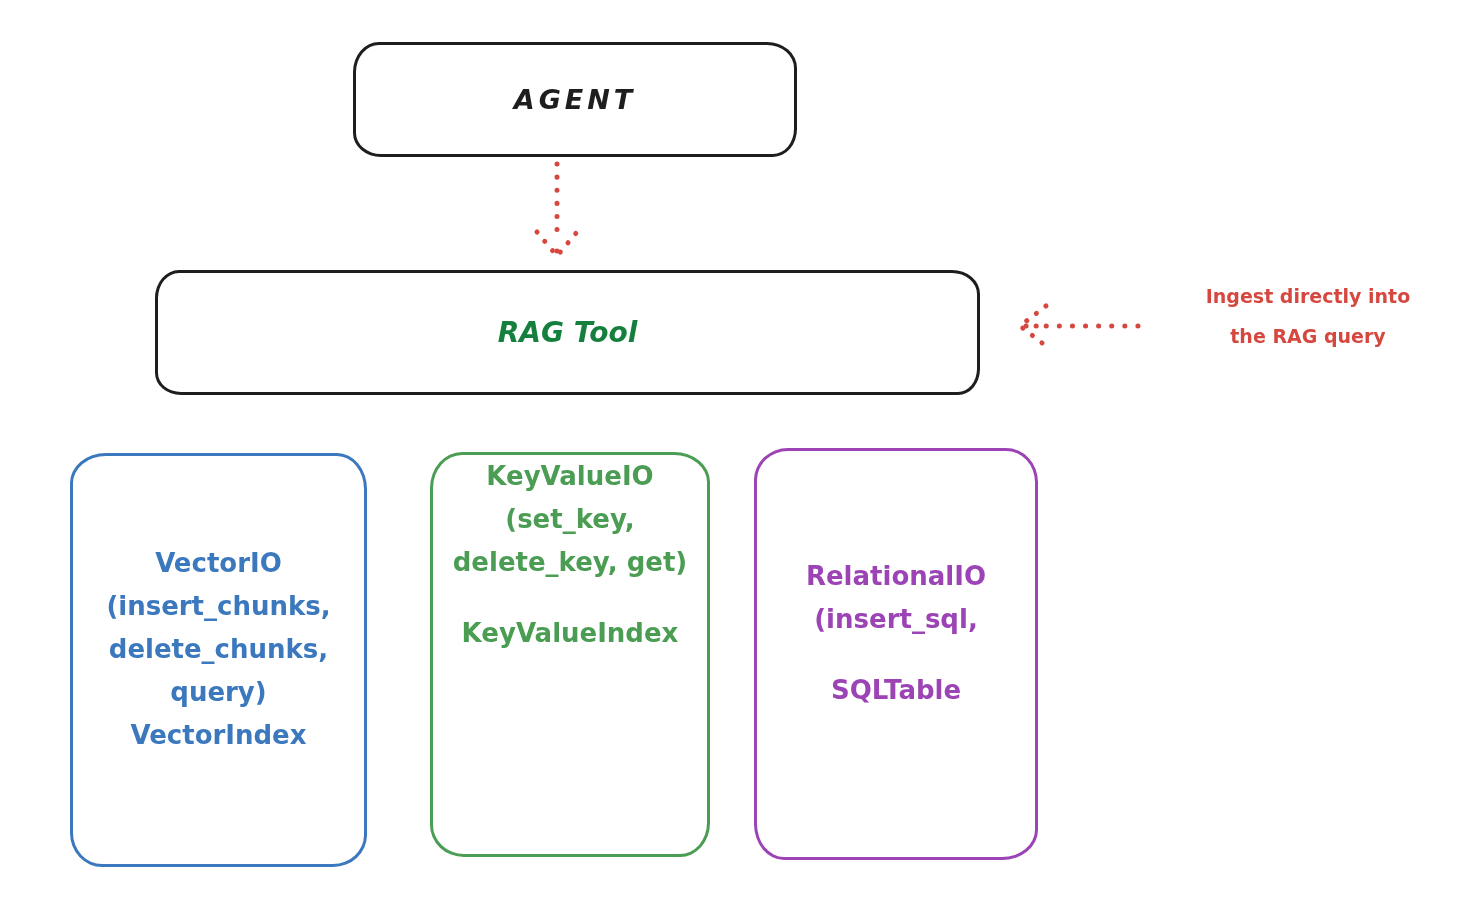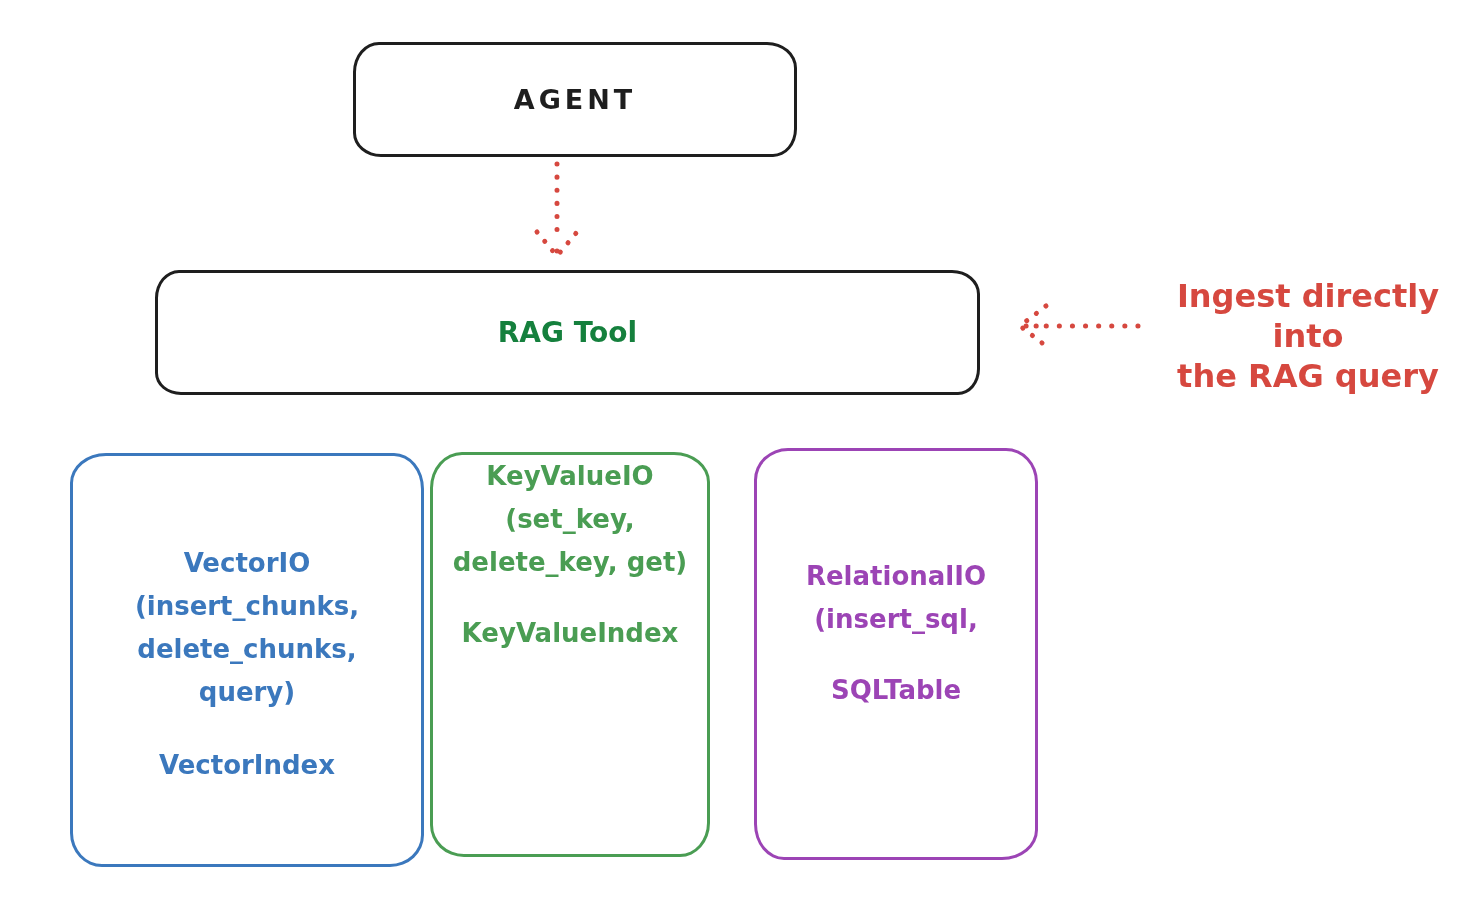--- a/index.html
+++ b/index.html
@@ -16,20 +16,21 @@
     overflow: hidden;
   }
   .node {
     position: absolute;
     box-sizing: border-box;
     background: #ffffff;
     display: flex;
     align-items: center;
     justify-content: center;
     text-align: center;
+    font-style: italic;
   }
   .agent-box {
     left: 353px; top: 42px;
     width: 444px; height: 115px;
     border: 3.5px solid #1e1e1e;
     border-radius: 26px 30px 24px 28px / 30px 26px 28px 24px;
     font-size: 27px;
     font-weight: 700;
     letter-spacing: 4px;
     color: #1e1e1e;
@@ -50,21 +51,21 @@
     display: flex;
     flex-direction: column;
     align-items: center;
     text-align: center;
     font-size: 26px;
     font-weight: 700;
     line-height: 43px;
   }
   .backend-vector {
     left: 70px; top: 453px;
-    width: 354px; height: 414px;
+    width: 297px; height: 414px;
     border: 3.5px solid #3b78bd;
     border-radius: 36px 30px 34px 32px / 30px 36px 32px 34px;
     color: #3b78bd;
     padding-top: 86px;
   }
   .backend-keyvalue {
     left: 430px; top: 452px;
     width: 280px; height: 405px;
     border: 3.5px solid #4a9d53;
     border-radius: 32px 36px 30px 34px / 36px 30px 34px 32px;
@@ -73,29 +74,29 @@
   .backend-relational {
     left: 754px; top: 448px;
     width: 284px; height: 412px;
     border: 3.5px solid #9c44b5;
     border-radius: 34px 32px 36px 30px / 32px 34px 30px 36px;
     color: #9c44b5;
     padding-top: 104px;
   }
   .backend-lines { display: block; }
   .backend-lines span { display: block; }
-  .index-label-vector { margin-top: 30px; display: block; }
+  .index-label-vector { display: block; }
   .index-label { margin-top: 28px; display: block; }
   .annotation {
     position: absolute;
     left: 1138px; top: 276px;
     width: 340px;
     text-align: center;
     color: #d6483f;
-    font-size: 32px;
+    font-size: 19px;
     font-weight: 700;
     line-height: 40px;
   }
   .annotation span { display: block; }
   .arrow-svg { position: absolute; }
 </style>
 </head>
 <body>
 
 <div class="canvas">

